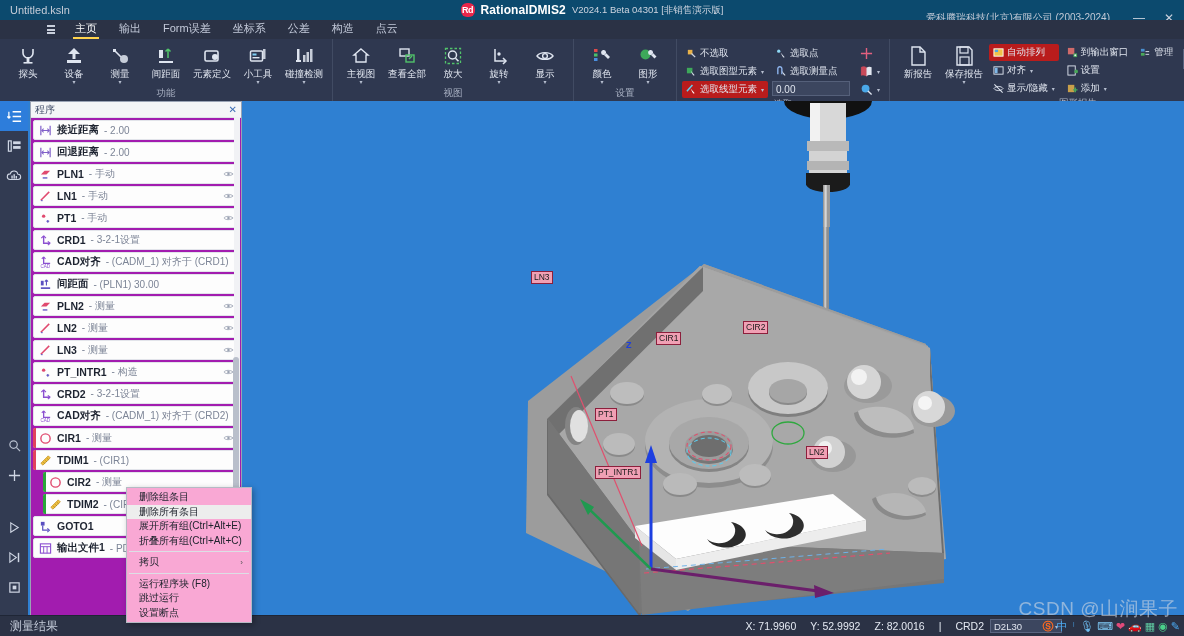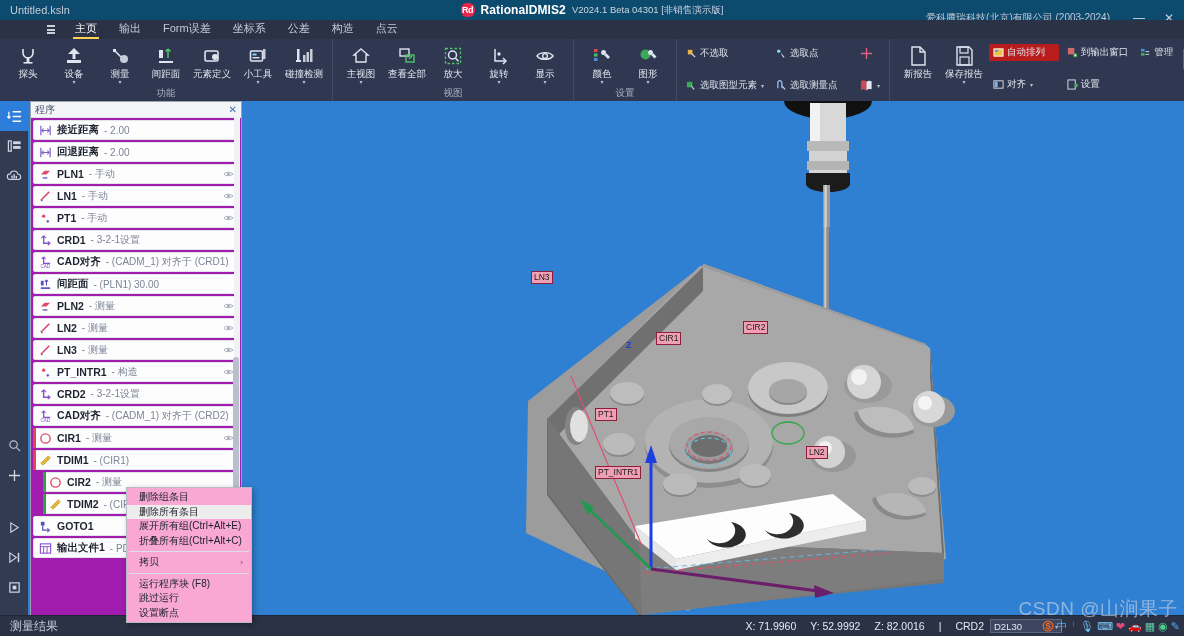--- a/index.html
+++ b/index.html
@@ -36,21 +36,21 @@
           border-bottom:1px solid #1f2636;}
   .rgroup{display:flex;flex-direction:column;justify-content:space-between;padding:2px 0 0 0;position:relative;}
   .rgroup + .rgroup{border-left:1px solid #414b63;}
   .rgroup-items{display:flex;align-items:flex-start;padding:2px 5px 0 5px;flex:1;}
   .rgroup-label{text-align:center;font-size:9.5px;color:#aab2c4;padding-bottom:1px;}
   .bigbtn{width:46px;display:flex;flex-direction:column;align-items:center;gap:1px;padding-top:2px;cursor:default;}
   .bigbtn .ic{height:22px;display:flex;align-items:center;justify-content:center;}
   .bigbtn .lb{font-size:9.5px;color:#e2e7f0;white-space:nowrap;line-height:11px;}
   .bigbtn .car{font-size:6px;color:#b7bfd0;line-height:5px;}
 
-  .smallcol{display:flex;flex-direction:column;gap:15px;padding-top:1px;}
+  .smallcol{display:flex;flex-direction:column;gap:1px;padding-top:1px;}
   .smallbtn{display:flex;align-items:center;gap:3px;height:17px;padding:0 4px;border-radius:2px;cursor:default;white-space:nowrap;}
   .smallbtn.sel{background:#b91c1c;}
   .smallbtn .lb{font-size:9.5px;color:#e2e7f0;}
   .smallbtn .car{font-size:6px;color:#b7bfd0;margin-left:1px;}
   .numbox{width:78px;height:15px;background:#3c465f;border:1px solid #55607a;color:#dfe4ee;font-size:10px;
           line-height:15px;padding-left:3px;box-sizing:border-box;}
   .widecombo{width:78px;height:20px;background:#3c465f;border:1px solid #59647f;box-sizing:border-box;
              display:flex;align-items:center;justify-content:flex-end;padding-right:3px;margin-left:6px;margin-top:6px;}
 
   

